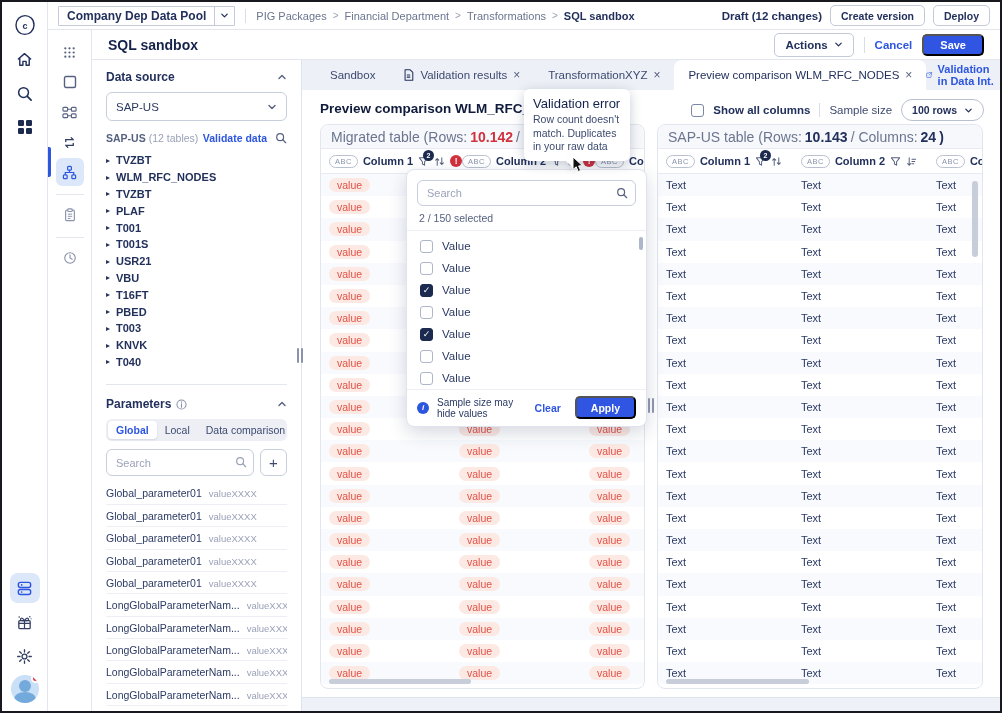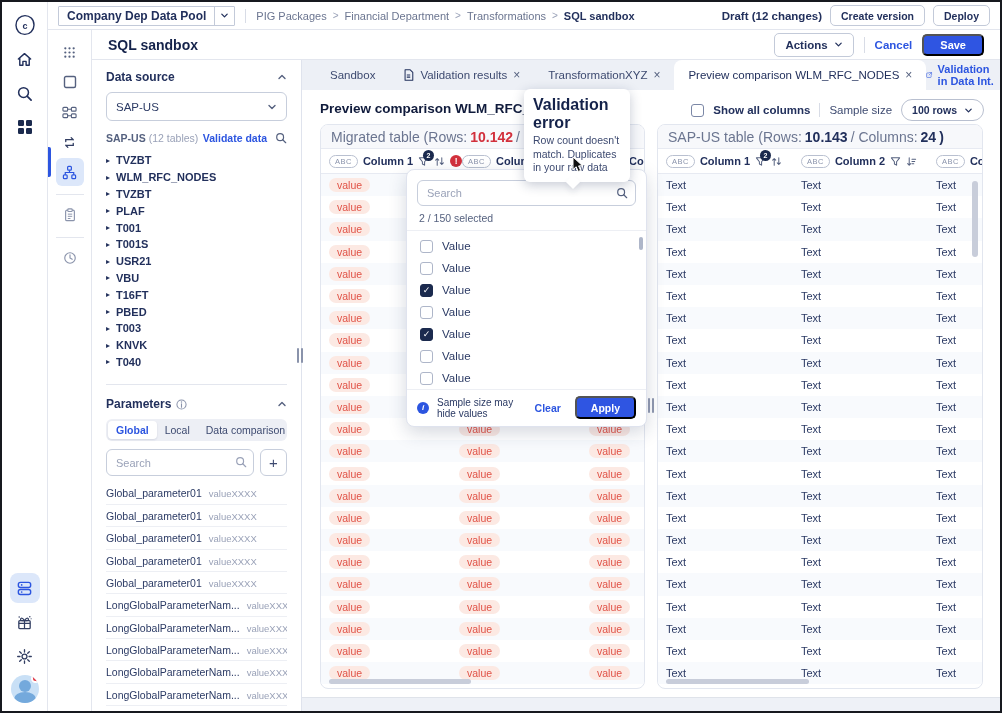--- a/index.html
+++ b/index.html
@@ -133,21 +133,21 @@
   .fd-thumb { position:absolute; right:3px; top:6px; width:4px; height:13px; background:#AEB6C9; border-radius:2px; }
   .fd-footer { border-top:1px solid #EDEFF4; height:36px; display:flex; align-items:center; gap:8px; padding:0 10px; }
   .info-ic { width:12px; height:12px; border-radius:50%; background:#2C55E0; color:#fff; font-size:8px; font-weight:bold; font-style:italic; display:flex; align-items:center; justify-content:center; flex:0 0 12px; }
   .fd-note { font-size:10px; color:#2B3A64; }
   .fd-clear { margin-left:auto; color:#2C55E0; font-size:10.5px; font-weight:bold; }
   .fd-apply { background:#2F55E2; color:#fff; border-radius:5px; height:23px; padding:0 14px; font-size:10.5px; font-weight:bold; display:flex; align-items:center; margin-left:6px; }
 
   
   .tooltip { position:absolute; left:222px; top:29px; width:106px; background:#fff; border-radius:6px; box-shadow:0 3px 12px rgba(27,42,82,.25); padding:7px 9px; z-index:50; }
   .tooltip:after { content:""; position:absolute; left:44px; bottom:-5px; width:10px; height:10px; background:#fff; transform:rotate(45deg); box-shadow:3px 3px 6px rgba(27,42,82,.08); }
-  .tt-title { font-size:16px; font-weight:bold; color:#14224A; margin-bottom:2px; }
+  .tt-title { font-size:13px; font-weight:normal; color:#14224A; margin-bottom:2px; }
   .tt-body { font-size:10.5px; color:#3D4A70; line-height:1.3; }
   .cursor { position:absolute; left:270px; top:97px; z-index:60; }
 
   .resize-handle { position:absolute; display:flex; gap:2px; z-index:45; }
   .resize-handle i { display:block; width:2px; height:15px; background:#8A93AB; border-radius:1px; }
   .rh-left { left:295px; top:346px; }
   .rh-mid { left:346px; top:338px; }
 </style>
 </head>
 <body>

